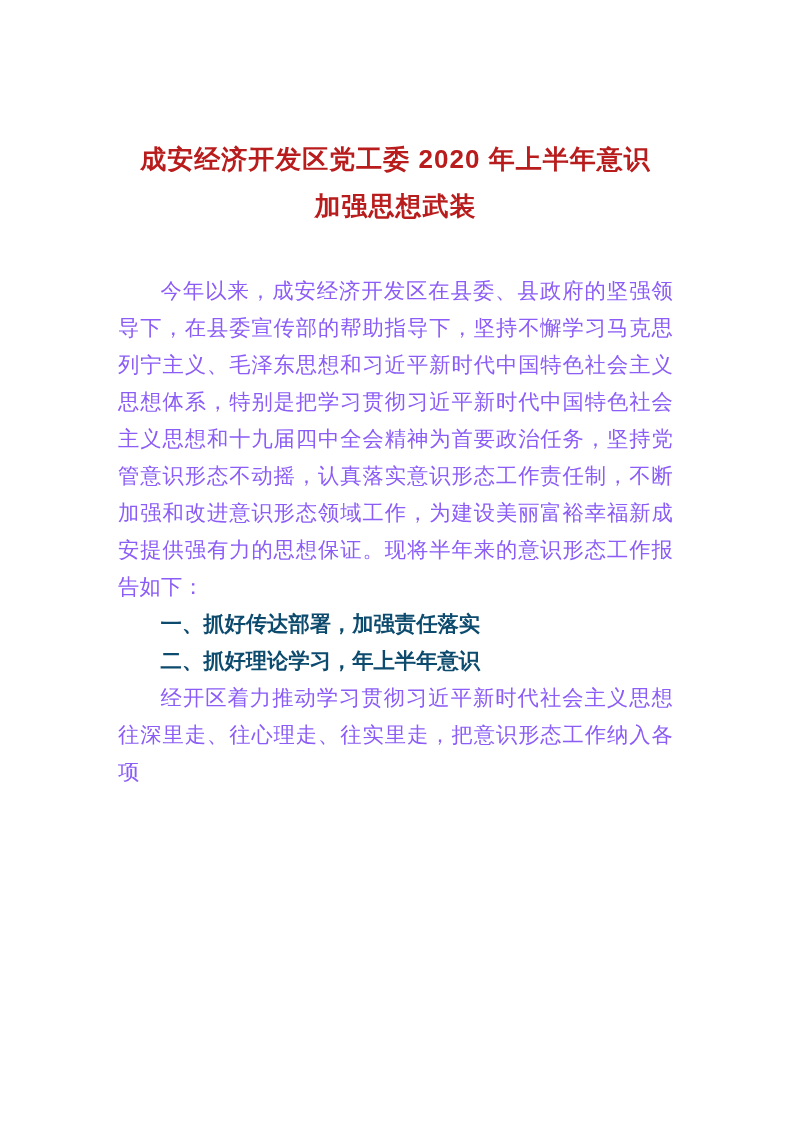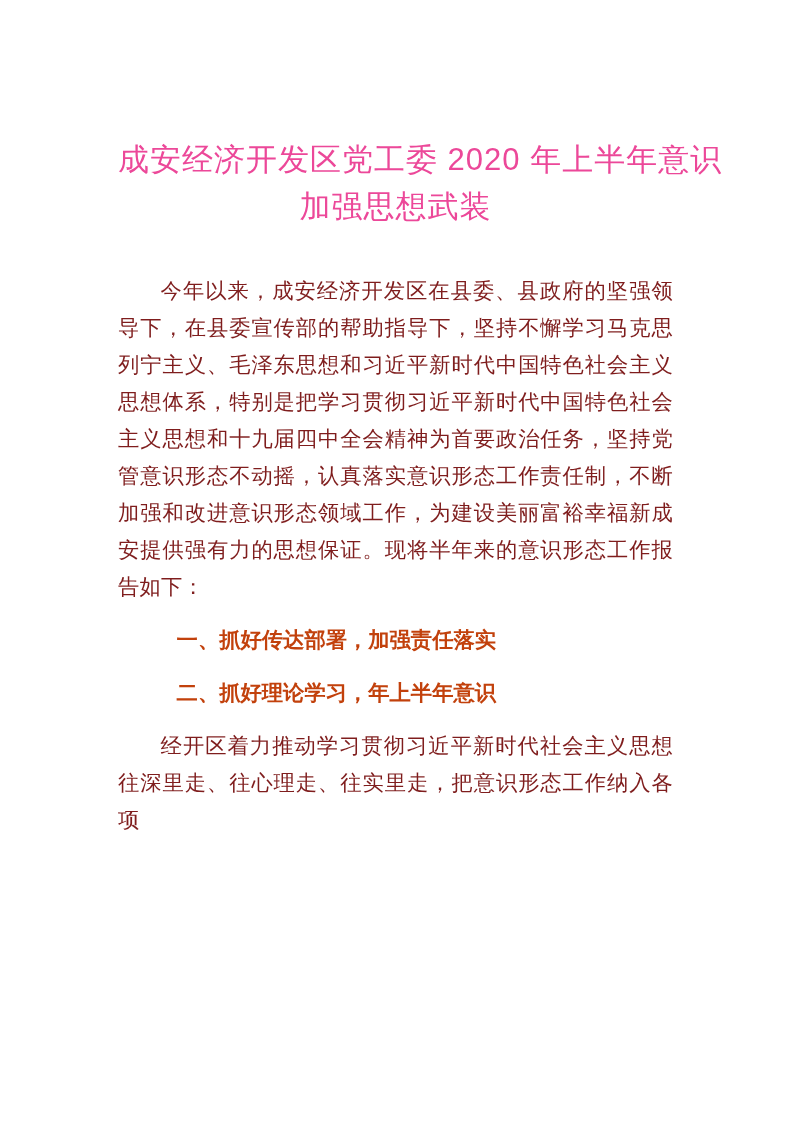--- a/index.html
+++ b/index.html
@@ -17,49 +17,49 @@
   }
   .content {
     position: absolute;
     left: 118px;
     top: 136px;
     width: 555px;
   }
   .doc-title {
     margin: 0 0 43px 0;
     font-family: "Liberation Sans", "DejaVu Sans", sans-serif;
-    font-weight: 400;
-    color: #ec4899;
-    font-size: 31px;
+    font-weight: 700;
+    color: #b91c1c;
+    font-size: 26px;
     line-height: 47px;
     letter-spacing: 1px;
     text-align: center;
   }
   .title-line {
     display: block;
     white-space: nowrap;
   }
   .para {
     margin: 0;
     font-family: "Liberation Serif", "DejaVu Serif", serif;
     font-size: 21.3px;
     line-height: 37px;
-    color: #7f1d1d;
+    color: #8b5cf6;
     text-align: justify;
     text-justify: inter-character;
     text-indent: 2em;
     letter-spacing: 0.2px;
   }
   .hd {
-    margin: 16px;
+    margin: 0;
     font-family: "Liberation Sans", "DejaVu Sans", sans-serif;
     font-size: 21.3px;
     line-height: 37px;
     font-weight: 700;
-    color: #c2410c;
+    color: #0c4a6e;
     text-indent: 2em;
   }
 </style>
 </head>
 <body>
 
 <div class="page">
   <div class="content">
 
     <h1 class="doc-title">

